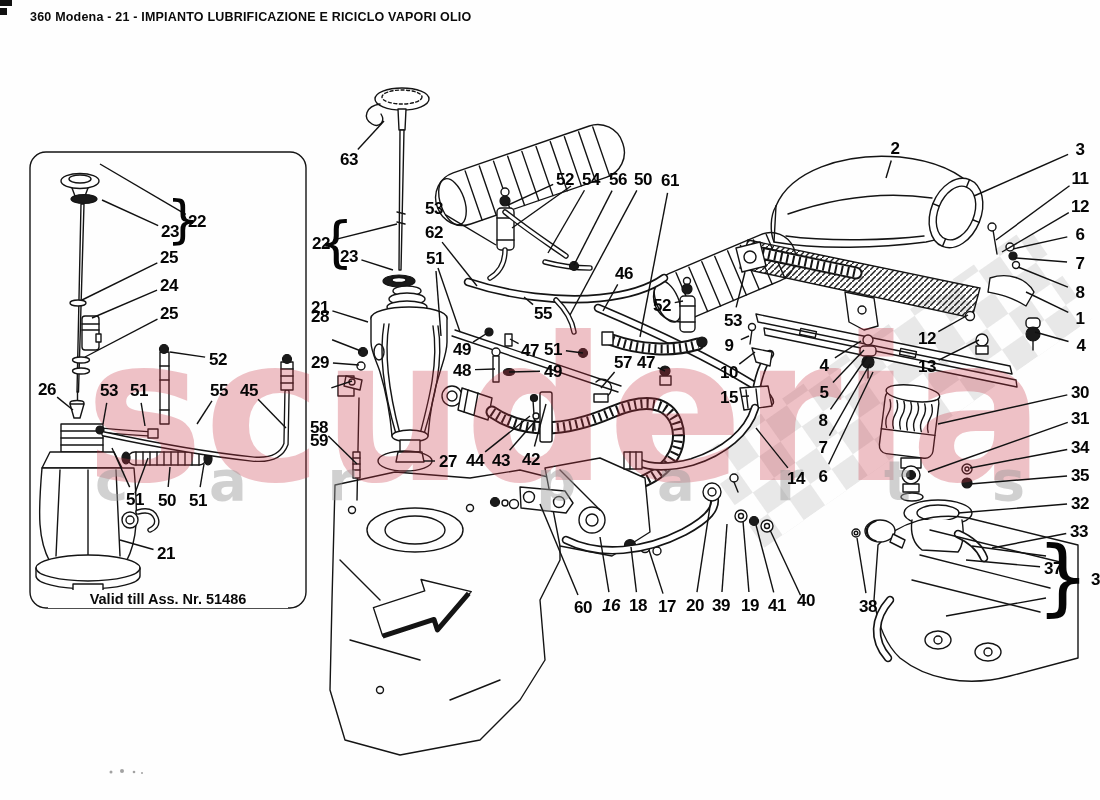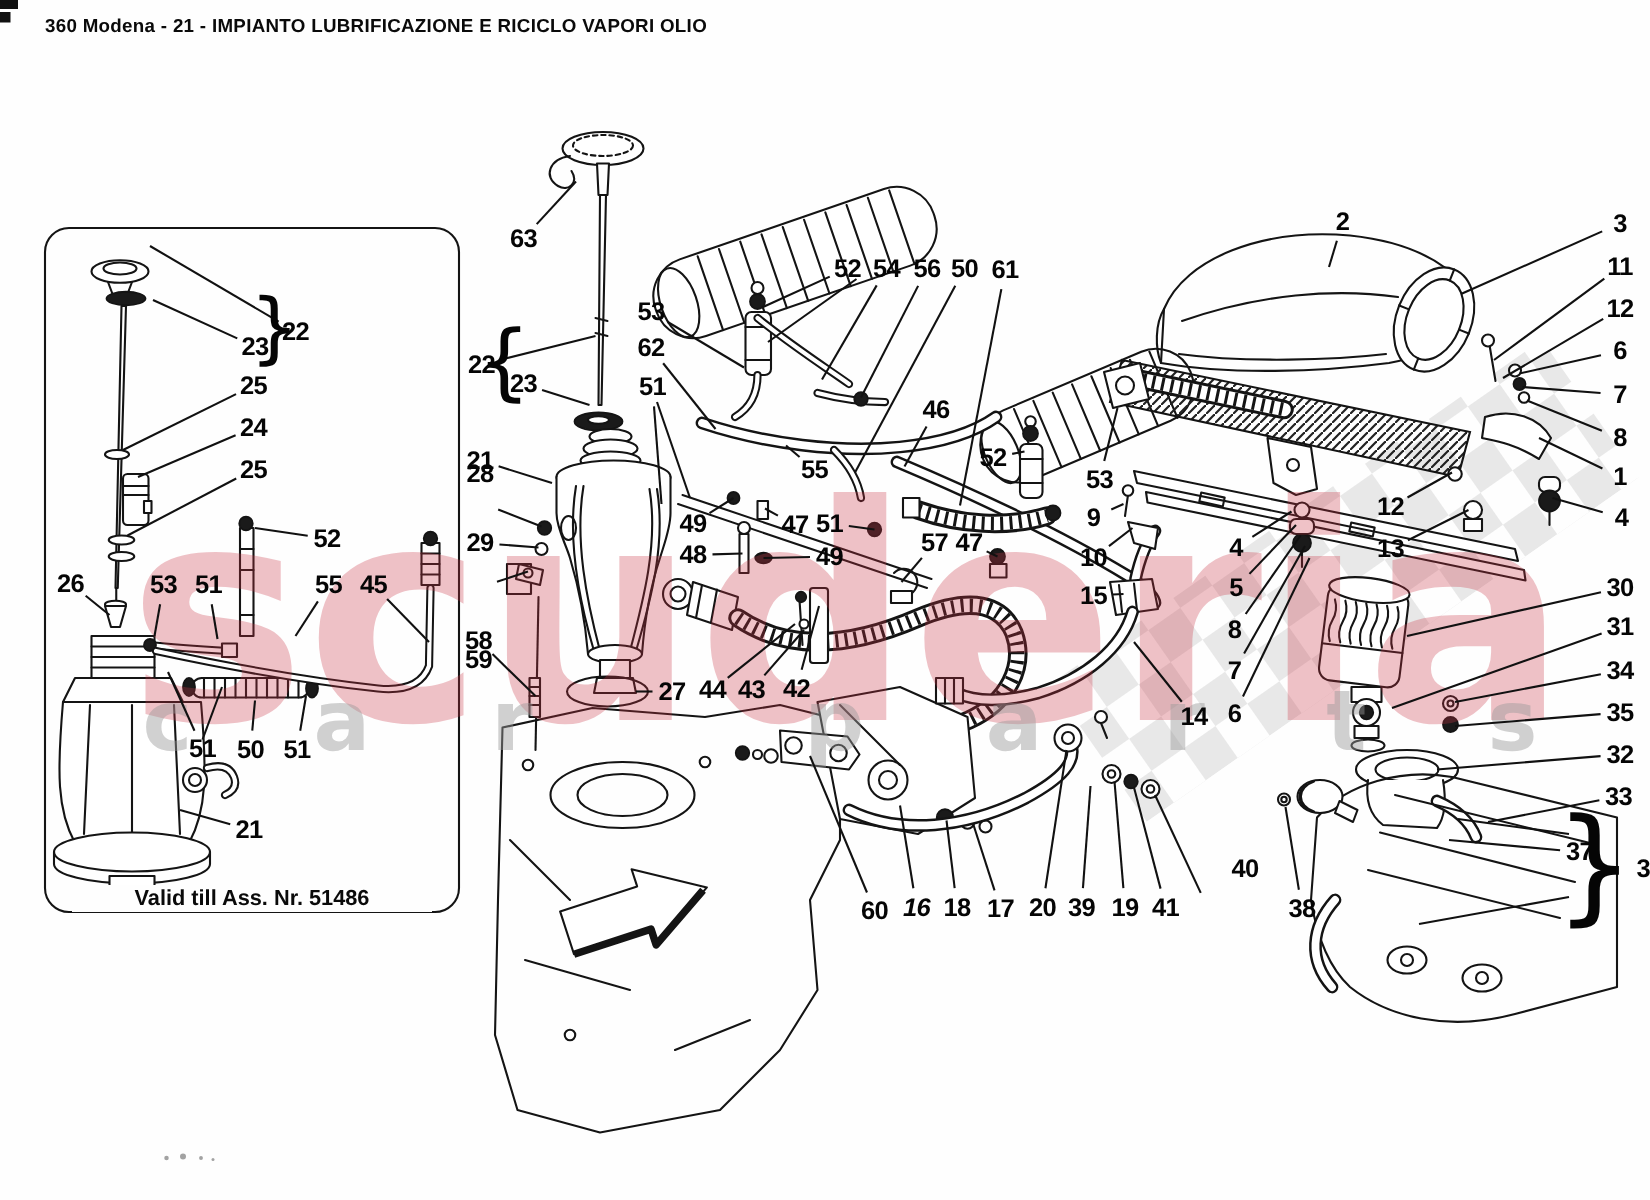--- a/index.html
+++ b/index.html
@@ -503,21 +503,21 @@
       <div class="callout" style="left: 501px; top: 460px;">43</div>
       <div class="callout" style="left: 531px; top: 459px;">42</div>
       <div class="callout" style="left: 583px; top: 607px;">60</div>
       <div class="callout" style="left: 611px; top: 605px; font-style: italic;">16</div>
       <div class="callout" style="left: 638px; top: 605px;">18</div>
       <div class="callout" style="left: 667px; top: 606px;">17</div>
       <div class="callout" style="left: 695px; top: 605px;">20</div>
       <div class="callout" style="left: 721px; top: 605px;">39</div>
       <div class="callout" style="left: 750px; top: 605px;">19</div>
       <div class="callout" style="left: 777px; top: 605px;">41</div>
-      <div class="callout" style="left: 806px; top: 579px; margin-left: 24px;">40</div>
+      <div class="callout" style="left: 806px; top: 600px;">40</div>
       <div class="callout" style="left: 868px; top: 606px;">38</div>
       <div class="callout" style="left: 895px; top: 148px;">2</div>
       <div class="callout" style="left: 1080px; top: 149px;">3</div>
       <div class="callout" style="left: 1080px; top: 178px;">11</div>
       <div class="callout" style="left: 1080px; top: 206px;">12</div>
       <div class="callout" style="left: 1080px; top: 234px;">6</div>
       <div class="callout" style="left: 1080px; top: 263px;">7</div>
       <div class="callout" style="left: 1080px; top: 292px;">8</div>
       <div class="callout" style="left: 1080px; top: 318px;">1</div>
       <div class="callout" style="left: 927px; top: 338px;">12</div>

